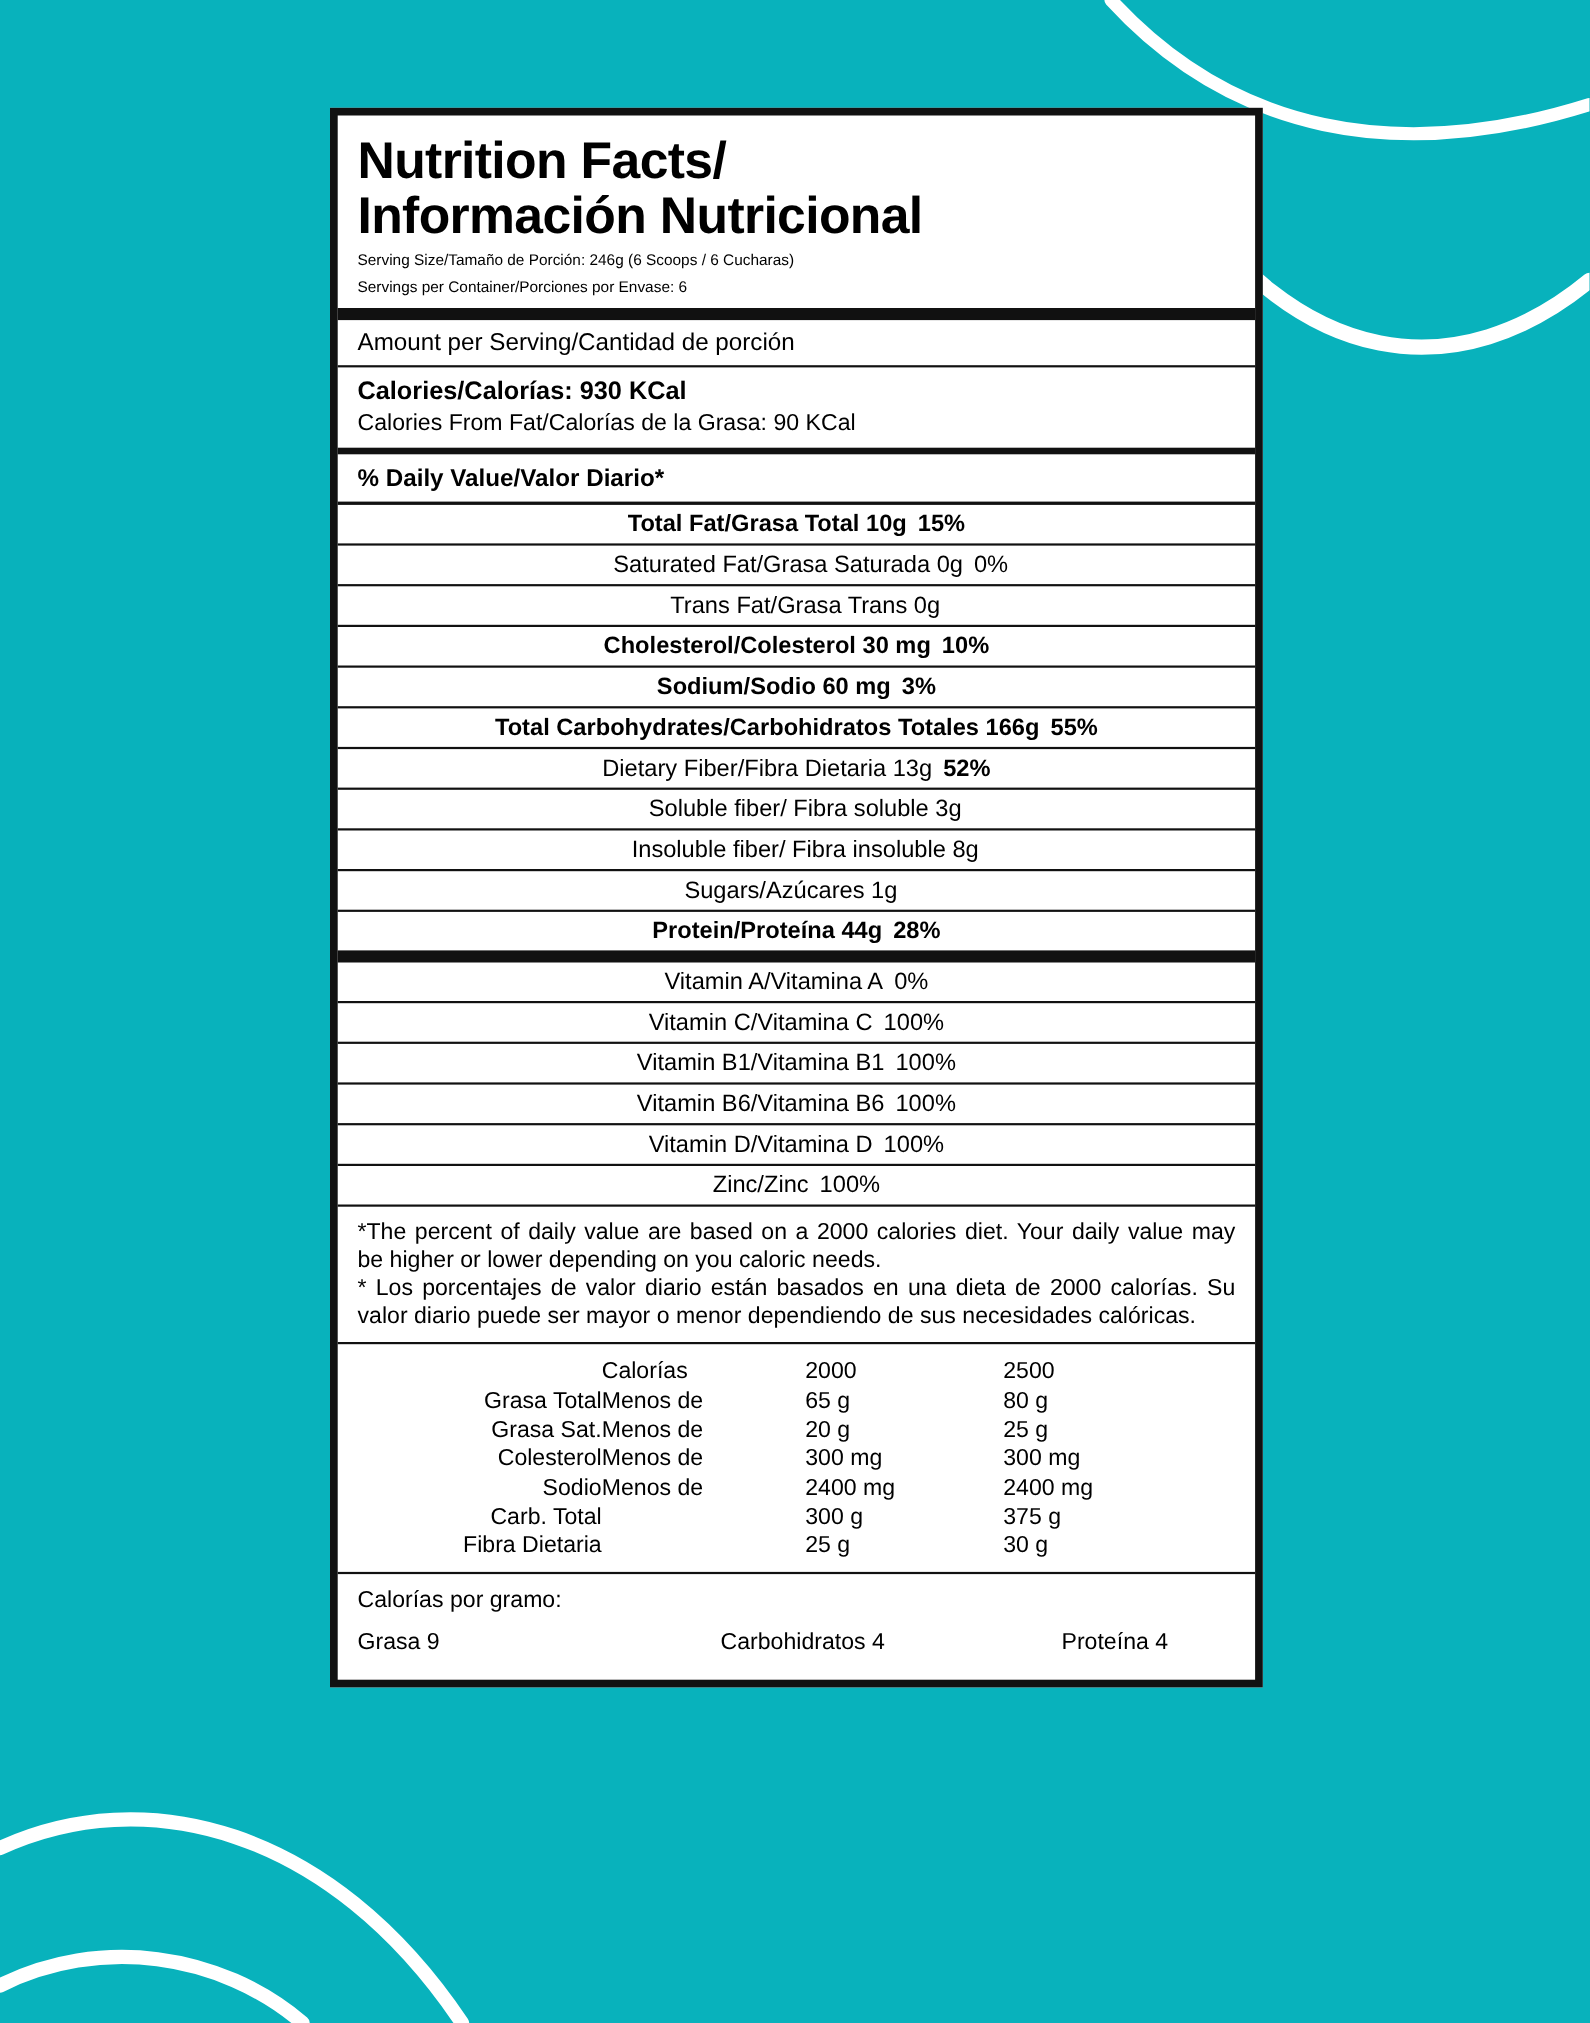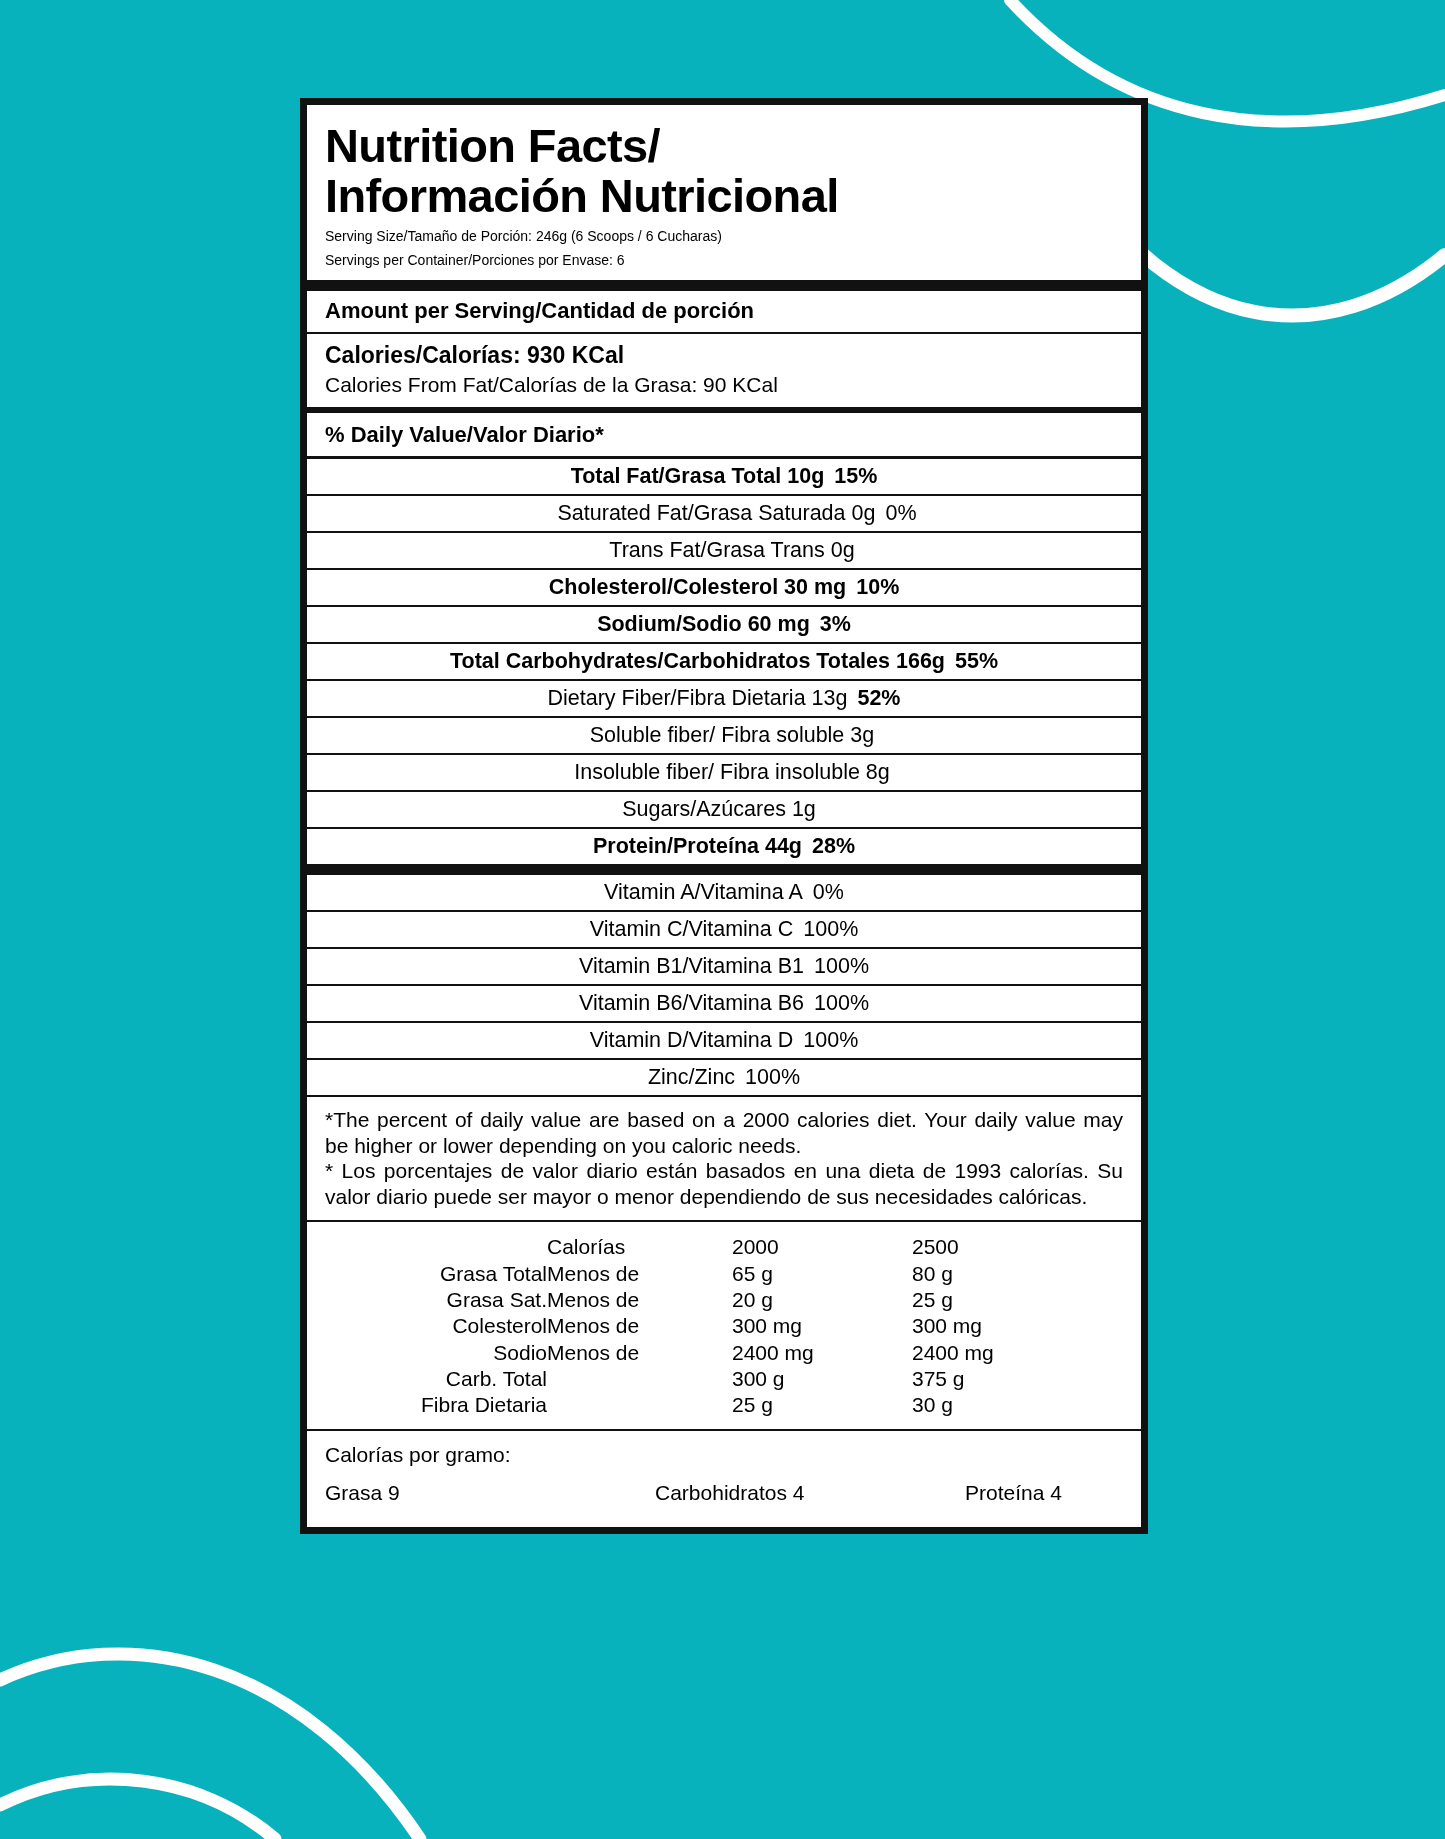--- a/index.html
+++ b/index.html
@@ -82,21 +82,21 @@
   }
   .row .lbl { white-space: nowrap; }
   .row .dv  { white-space: nowrap; padding-left: 10px; }
 
   .b { font-weight: bold; }
   .indent-s { padding-left: 26px; }
 
   .amount-row {
     padding: 7px 18px 8px 18px;
     font-size: 22px;
-    font-weight: bold;
+    font-weight: normal;
   }
 
   .cal-block {
     padding: 7px 18px 9px 18px;
   }
   .cal-main {
     font-size: 23px;
     font-weight: bold;
     line-height: 1.3;
   }
@@ -278,21 +278,21 @@
       <div class="row">
         <span class="lbl">Zinc/Zinc</span>
         <span class="dv">100%</span>
       </div>
     </div>
 
   <div class="rule-thin"></div>
 
   <div class="footnote">
     <p>*The percent of daily value are based on a 2000 calories diet. Your daily value may be higher or lower depending on you caloric needs.</p>
-    <p>* Los porcentajes de valor diario están basados en una dieta de 1993 calorías. Su valor diario puede ser mayor o menor dependiendo de sus necesidades calóricas.</p>
+    <p>* Los porcentajes de valor diario están basados en una dieta de 2000 calorías. Su valor diario puede ser mayor o menor dependiendo de sus necesidades calóricas.</p>
   </div>
 
   <div class="rule-thin"></div>
 
   <div class="reftable">
     <table>
       <tbody id="ref-table-body">
         <tr>
           <td class="col-name"></td>
           <td class="col-less">Calorías</td>

